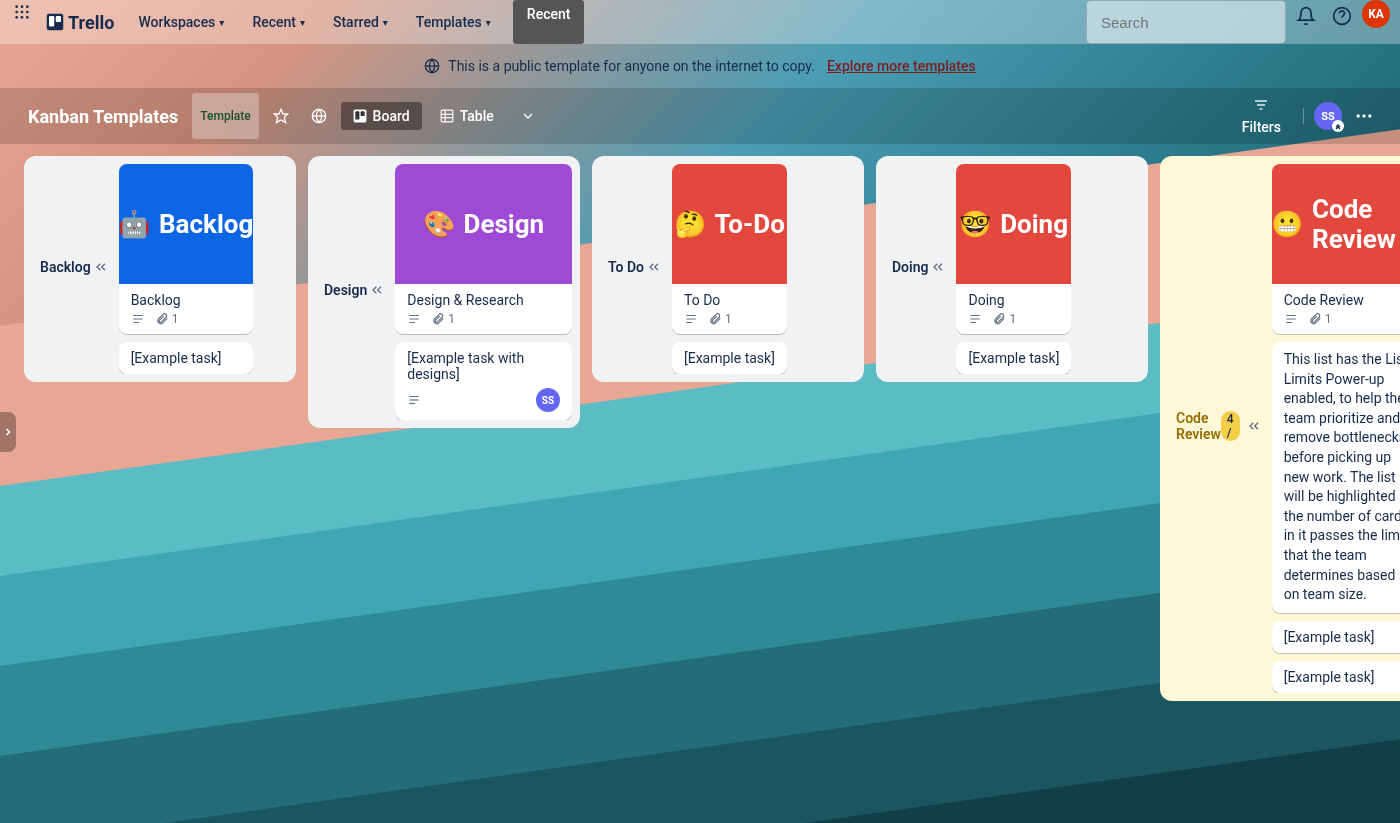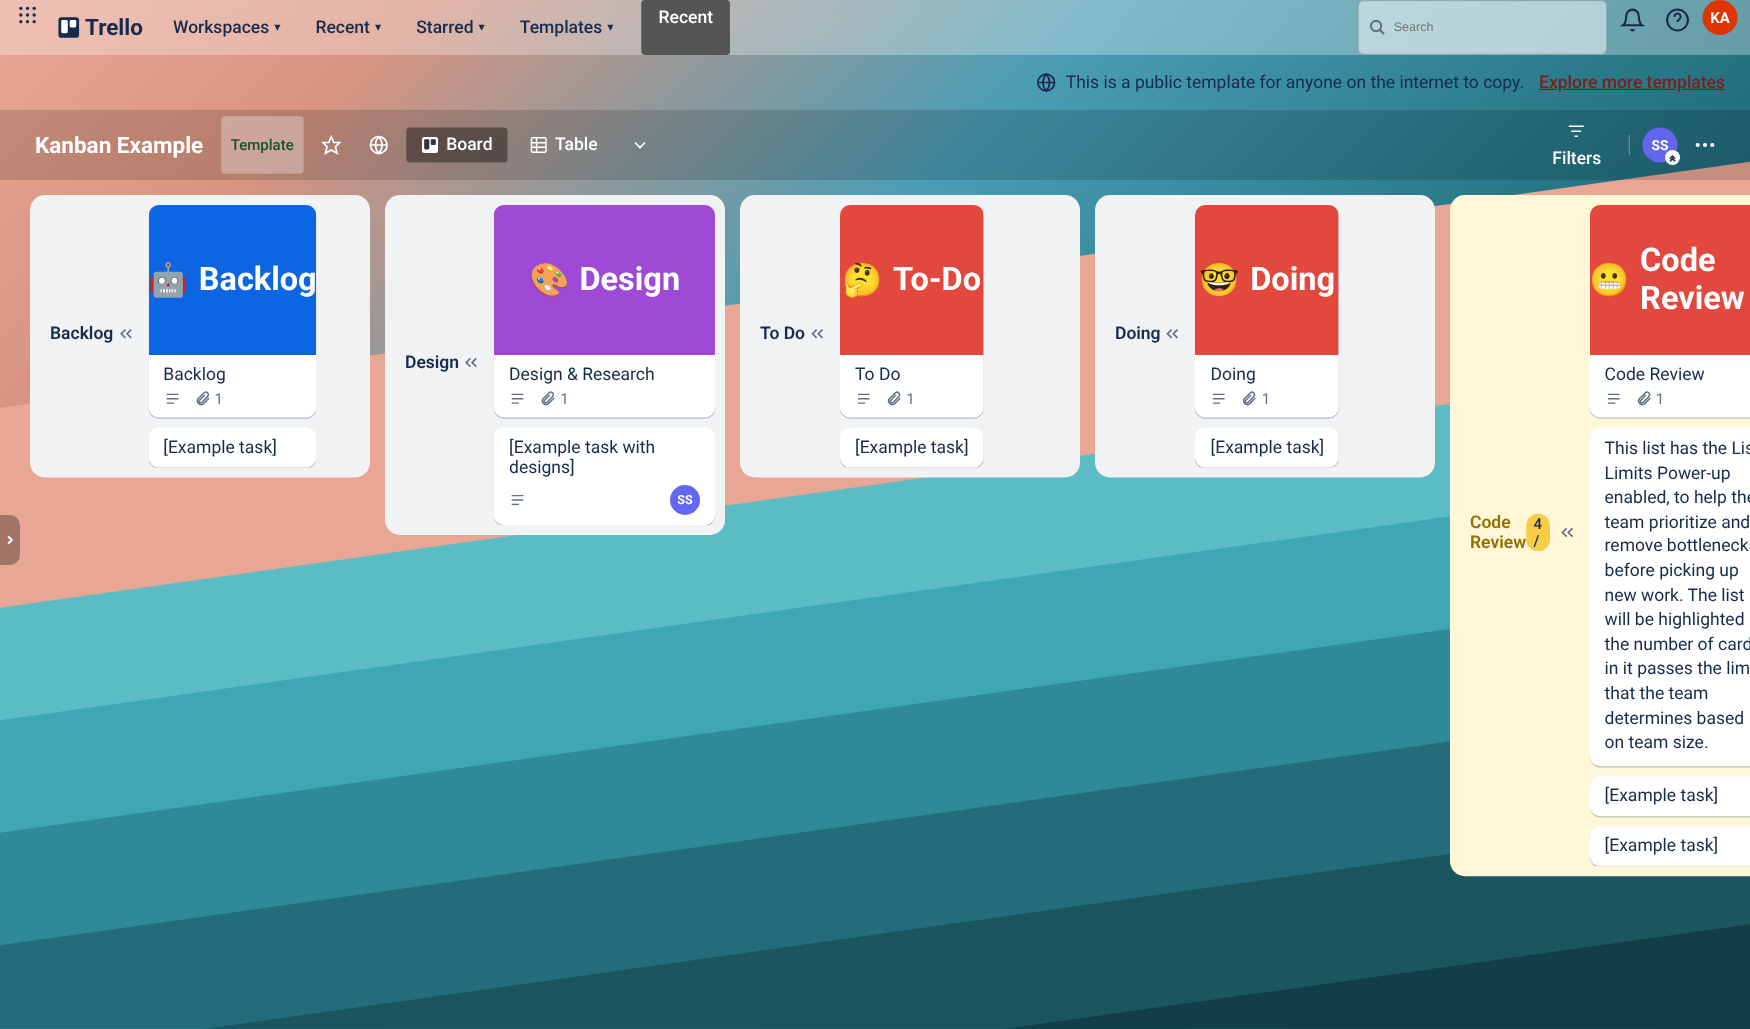--- a/index.html
+++ b/index.html
@@ -44,31 +44,31 @@
       gap: 4px;
       z-index: 10;
     }
     .apps-icon { width: 24px; height: 24px; padding: 4px; cursor: pointer; border-radius: 3px; }
     .logo { display: flex; align-items: center; gap: 4px; padding: 4px 8px; font-weight: bold; font-size: 18px; color: #172b4d; cursor: pointer; }
     .nav-btn { display: flex; align-items: center; gap: 4px; padding: 6px 12px; font-size: 14px; color: #172b4d; font-weight: 500; cursor: pointer; border-radius: 3px; }
     .nav-btn .chev { font-size: 10px; }
     .create-btn { background: #555; color: #fff; padding: 6px 14px; font-size: 14px; font-weight: 500; border-radius: 3px; cursor: pointer; margin-left: 6px; }
     .spacer { flex: 1; }
     .search-box { display: flex; align-items: center; background: rgba(255,255,255,0.5); border-radius: 5px; padding: 4px 8px; width: 200px; gap: 6px; border: 1px solid rgba(0,0,0,0.2); }
-    .search-box input { border: none; background: transparent; outline: none; font-size: 10px; flex: 1; }
+    .search-box input { border: none; background: transparent; outline: none; font-size: 15px; flex: 1; }
     .nav-icon { width: 32px; height: 32px; display: flex; align-items: center; justify-content: center; cursor: pointer; border-radius: 50%; color: #172b4d; }
     .avatar { width: 28px; height: 28px; border-radius: 50%; background: #de3507; color: #fff; display: flex; align-items: center; justify-content: center; font-size: 12px; font-weight: bold; cursor: pointer; }
     
     
     .template-banner {
       position: relative;
       height: 44px;
       display: flex;
       align-items: center;
-      justify-content: flex-end;
+      justify-content: center;
       gap: 12px;
       z-index: 10;
       padding: 0 20px;
       border-radius: 15px;
     }
     .template-banner .info-text { font-size: 14px; color: #172b4d; display: flex; align-items: center; gap: 8px; }
     .template-banner .blue-btn { background: #0c66e4; color: #fff; padding: 6px 14px; border-radius: 3px; font-size: 14px; font-weight: 500; cursor: pointer; }
     .template-banner .link { color: #7f1d1d; font-size: 14px; font-weight: 500; text-decoration: underline; cursor: pointer; }
     
     
@@ -251,21 +251,21 @@
         <circle cx="12" cy="12" r="10"></circle>
         <line x1="2" y1="12" x2="22" y2="12"></line>
         <path d="M12 2a15 15 0 0 1 4 10 15 15 0 0 1-4 10 15 15 0 0 1-4-10 15 15 0 0 1 4-10z"></path>
       </svg>
     <span>This is a public template for anyone on the internet to copy.</span>
   </div>
   <a class="link">Explore more templates</a>
 </div>
 
 <div class="board-header">
-  <div class="board-title">Kanban Example</div>
+  <div class="board-title">Kanban Templates</div>
   <div class="template-badge">Template</div>
   <div class="header-icon">
     <svg width="16" height="16" viewBox="0 0 24 24" fill="none" stroke="#fff" stroke-width="2">
         <polygon points="12,2 15,9 22,9 17,14 19,22 12,18 5,22 7,14 2,9 9,9"></polygon>
       </svg>
   </div>
   <div class="header-icon">
     <svg width="16" height="16" viewBox="0 0 24 24" fill="none" stroke="#fff" stroke-width="2">
         <circle cx="12" cy="12" r="10"></circle>
         <line x1="2" y1="12" x2="22" y2="12"></line>

